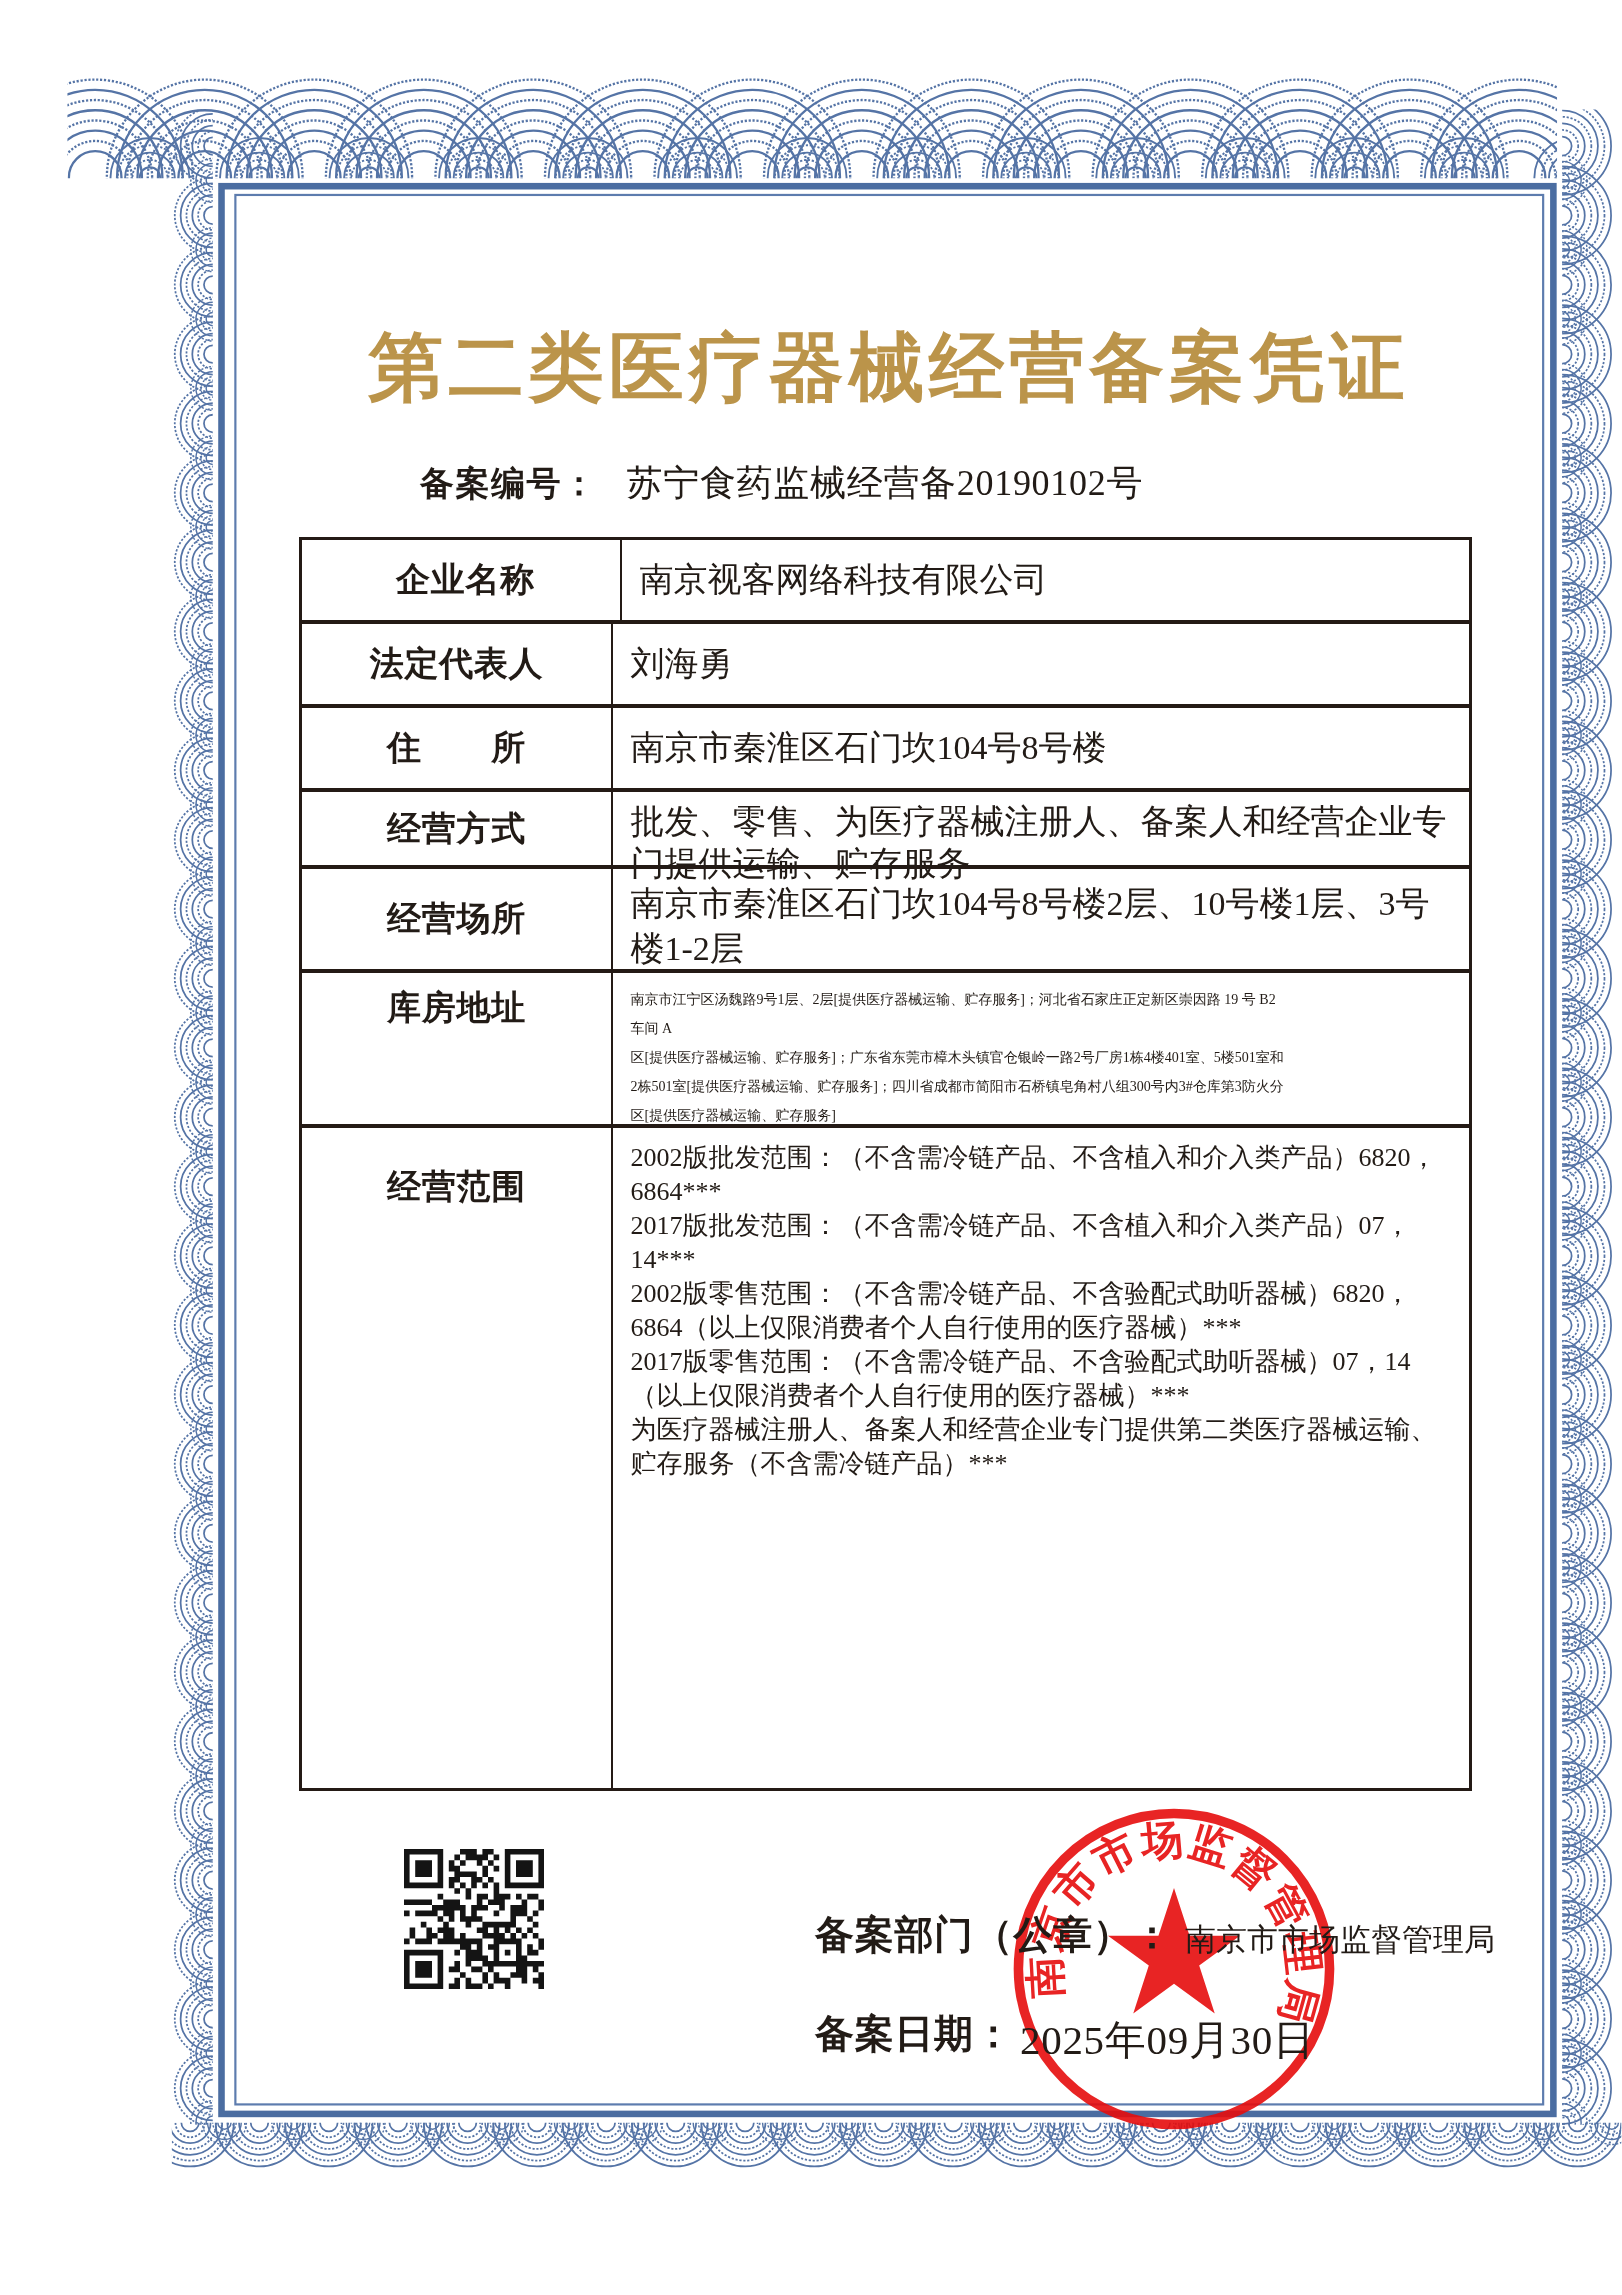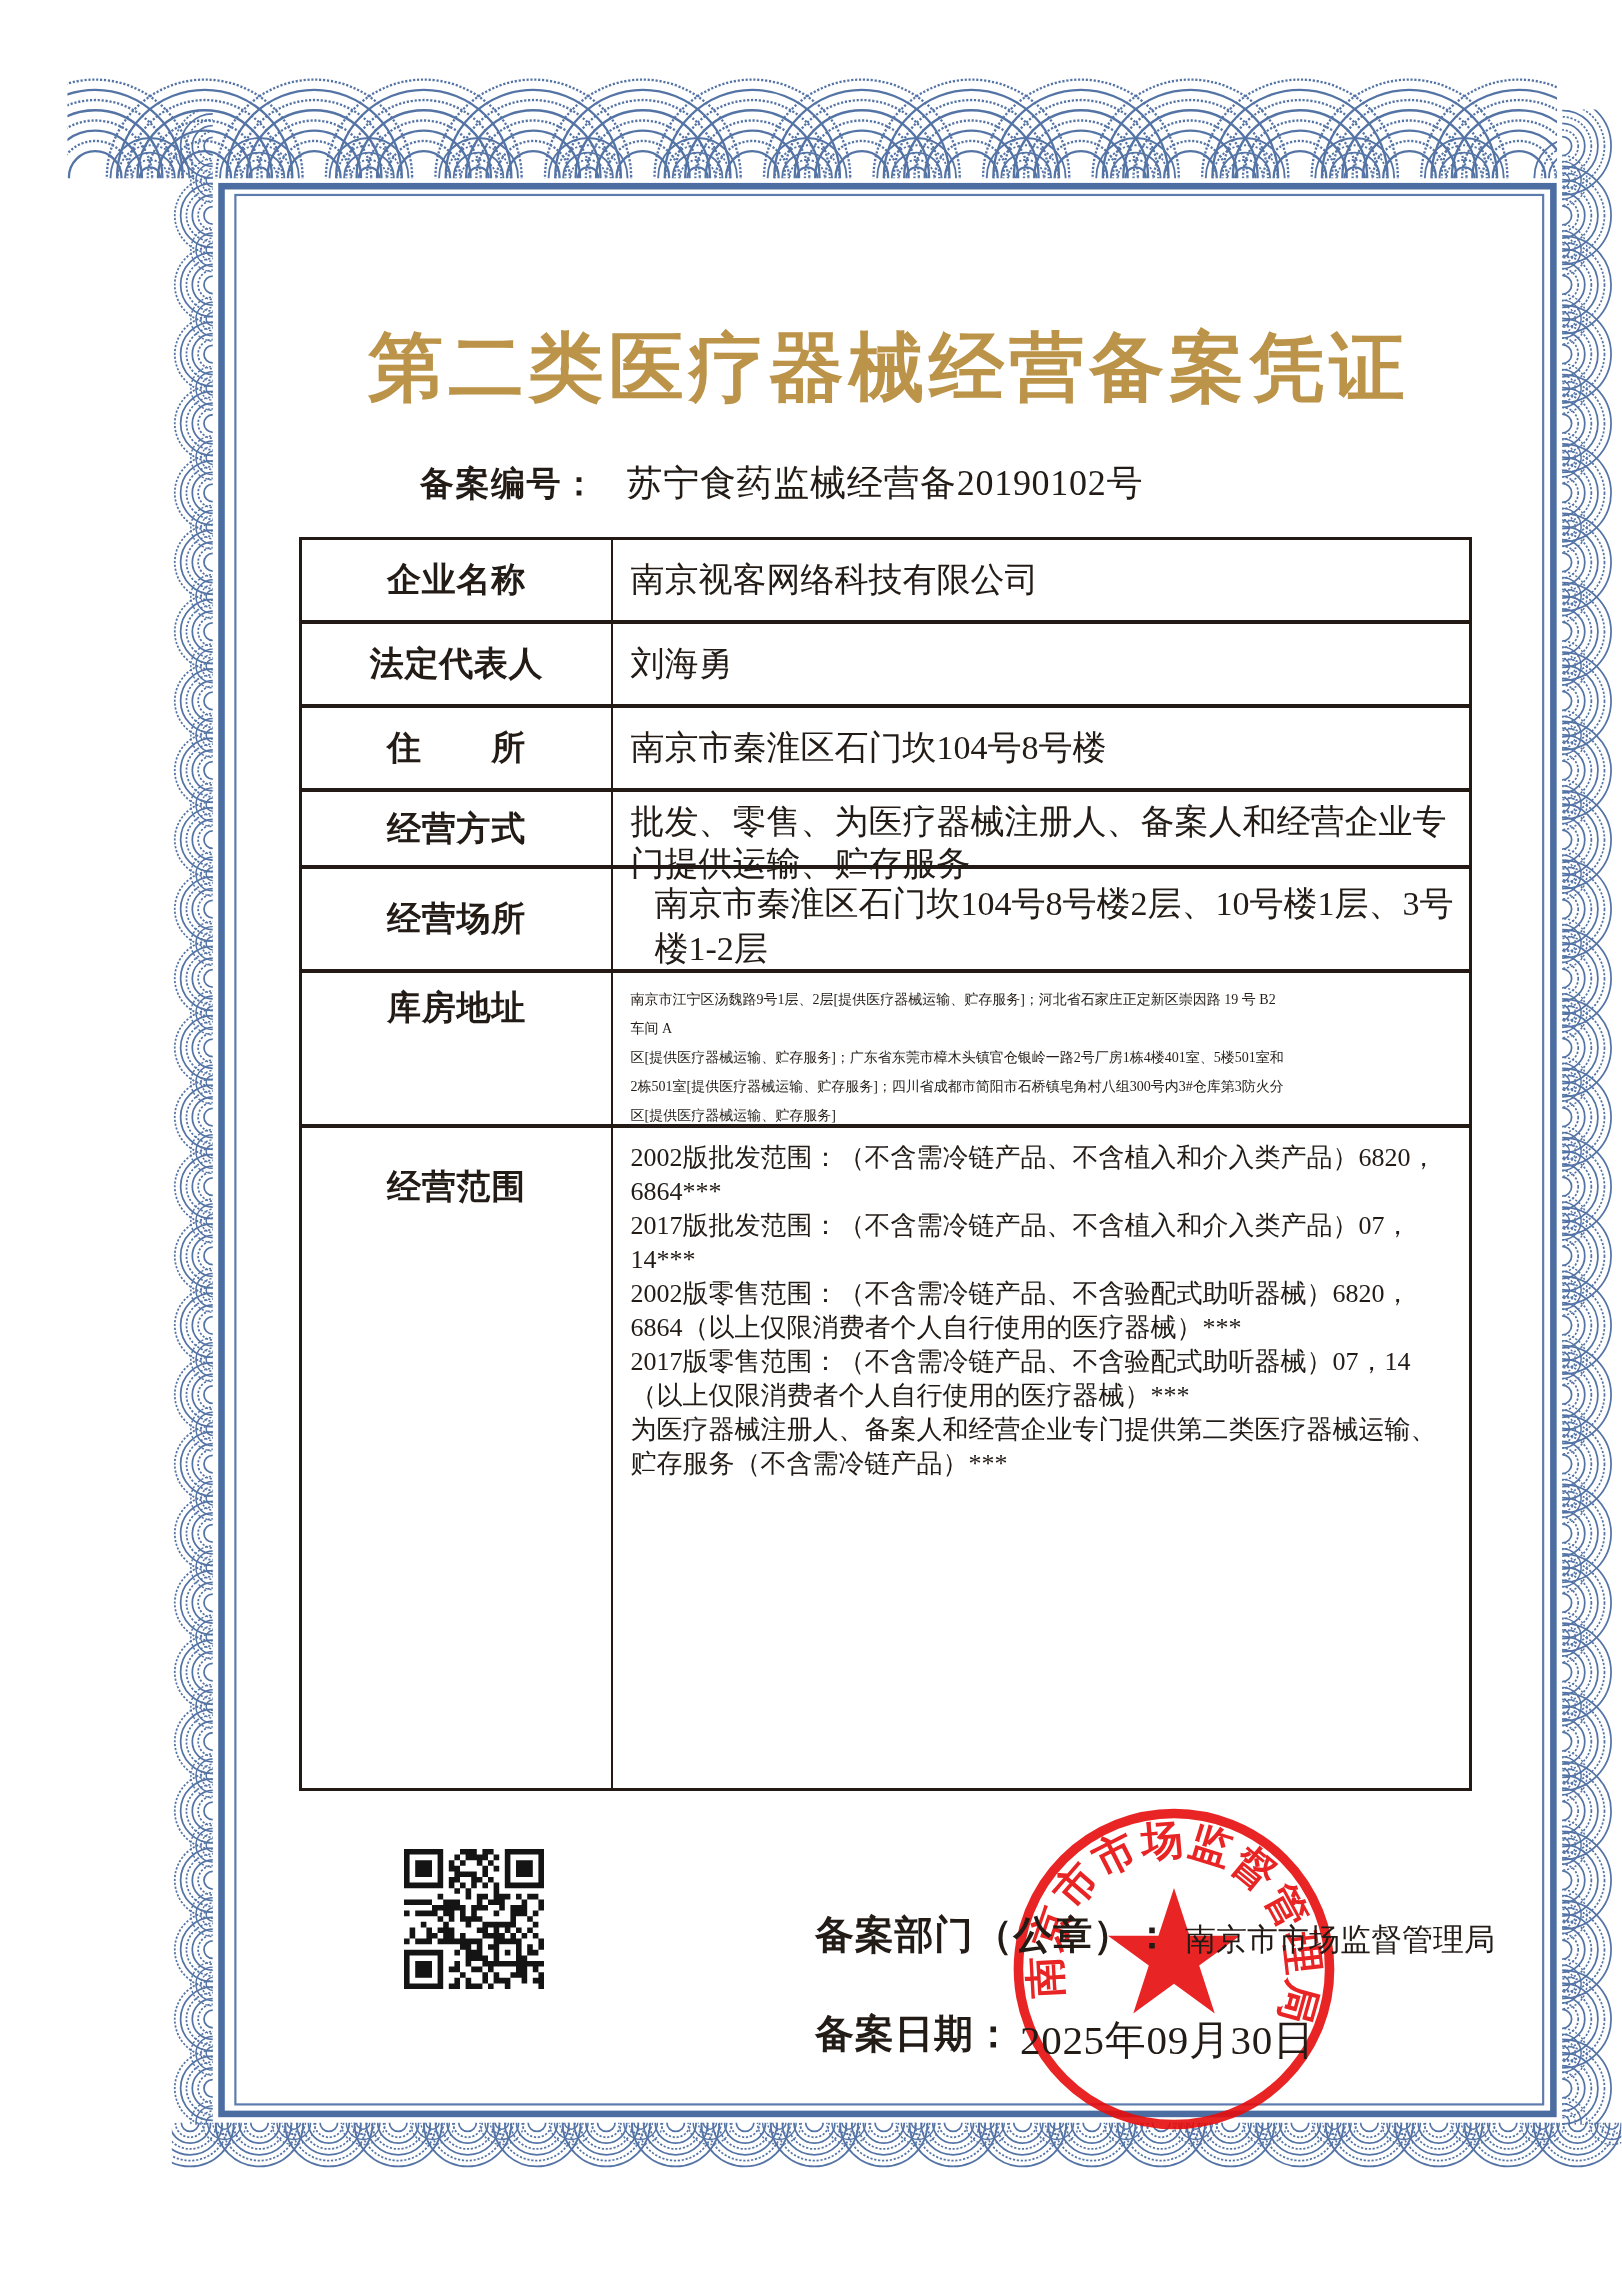--- a/index.html
+++ b/index.html
@@ -15,31 +15,31 @@
   }
   .record-line{position:absolute;left:420px;top:459px;z-index:2;white-space:nowrap;}
   .record-label{font-size:34px;font-weight:700;letter-spacing:1.5px;}
   .record-value{font-size:36px;margin-left:29px;letter-spacing:0.7px;}
   .info-table{
     position:absolute;left:299px;top:537px;width:1173px;height:1254px;
     border:3.7px solid #241a15;box-sizing:border-box;display:flex;flex-direction:column;
     background:transparent;z-index:2;
   }
   .t-row{display:flex;box-sizing:border-box;border-top:4.4px solid #241a15;}
-  .t-row.first{border-top:none;}
+  .t-row.first{border-top:none;padding-left:9px;}
   .cell-label{
     width:311px;flex:0 0 311px;box-sizing:border-box;border-right:2.9px solid #241a15;
     display:flex;align-items:center;justify-content:center;
     font-size:34px;font-weight:700;letter-spacing:0.7px;
   }
   .cell-value{
     flex:1;box-sizing:border-box;padding-left:17.5px;padding-right:7.3px;
     font-size:34px;display:flex;align-items:center;overflow:visible;
   }
-  .r1{height:80px;} .r2,.r3,.r4,.r5{height:84px;} .r6{height:77px;} .r7{height:104px;gap:24px;}
+  .r1{height:80px;} .r2,.r3,.r4,.r5{height:84px;} .r6{height:77px;} .r7{height:104px;}
   .r8{height:155px;} .r9{flex:1;}
   .r6 .cell-value,.r7 .cell-value,.r8 .cell-value,.r9 .cell-value{
     display:block;position:relative;z-index:3;
   }
   .r6 .cell-value{padding-top:8.8px;line-height:42px;border-radius:7px;}
   .r7 .cell-value{padding-top:11.7px;line-height:45px;}
   .r8 .cell-label{align-items:flex-start;padding-top:11.7px;}
   .r9 .cell-label{align-items:flex-start;padding-top:36px;}
   .r8 .cell-value{padding-top:11.7px;font-size:14px;line-height:29px;white-space:pre-wrap;}
   .r9 .cell-value{padding-top:13px;font-size:26px;line-height:34px;white-space:pre-wrap;}

